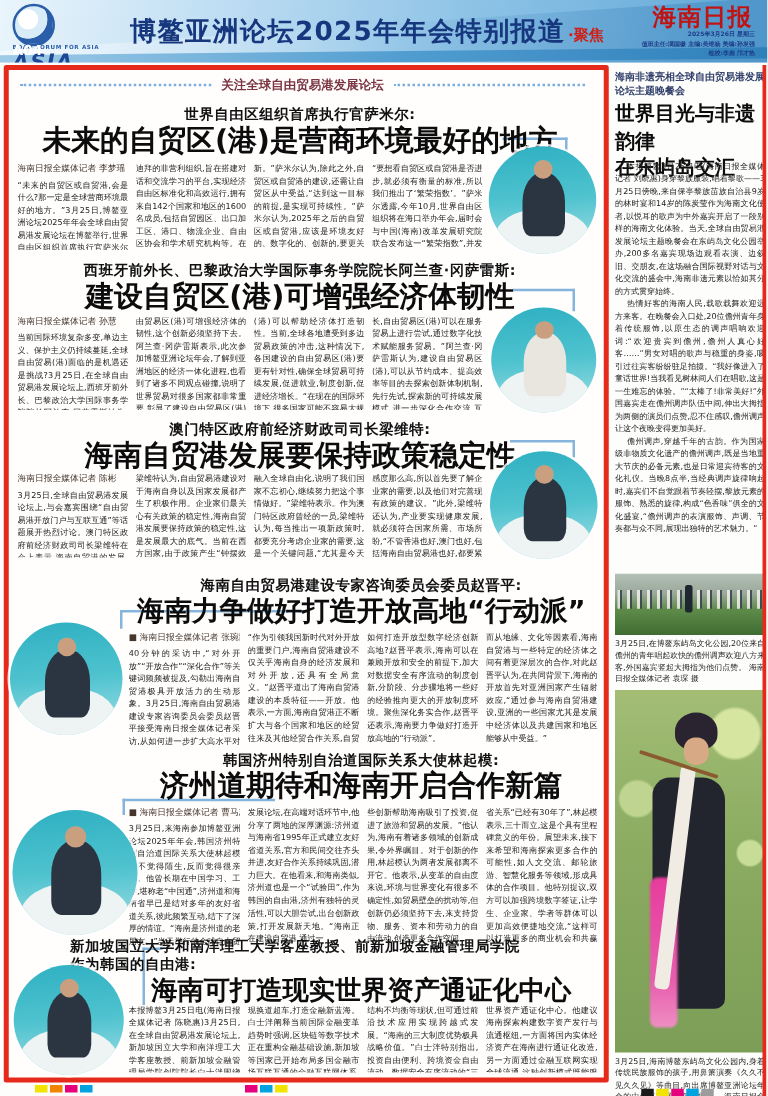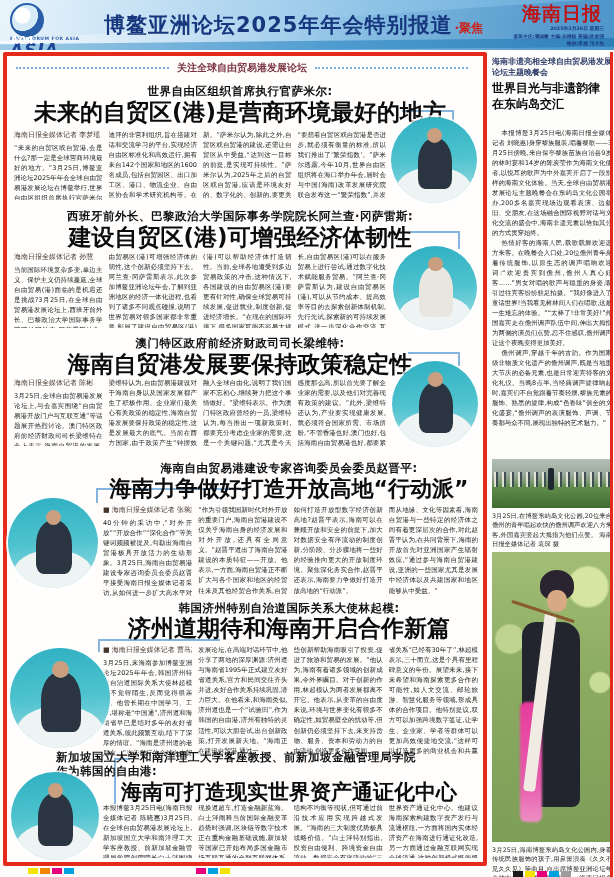--- a/index.html
+++ b/index.html
@@ -49,21 +49,21 @@
   .portrait .chair{position:absolute;left:6%;right:6%;bottom:-14%;height:56%;
     background:#eef3f3;border-radius:48% 48% 0 0;}
   .portrait .fig{position:absolute;left:31%;top:24%;width:40%;height:60%;
     background:#2b3541;border-radius:46% 46% 20% 20%;}
   .portrait.light .fig{background:#e9e5df;}
   .portrait .head{position:absolute;left:42%;top:13%;width:17%;height:17%;
     background:#c99f80;border-radius:50%;}
   
   .rc-kicker{position:absolute;left:492px;top:56px;width:120px;font-size:8px;font-weight:bold;
     color:#33416b;line-height:1.4;text-align:justify;}
-  .rc-headline{position:absolute;left:492px;top:80px;width:120px;font-size:12px;font-weight:bold;
+  .rc-headline{position:absolute;left:492px;top:80px;width:120px;font-size:16px;font-weight:bold;
     color:#0c0c0c;line-height:1.35;}
   .rc-body{position:absolute;left:492px;top:129px;width:120px;height:326px;overflow:hidden;
     font-size:6.4px;line-height:1.56;color:#222;text-align:justify;}
   .rc-body p{margin:0;text-indent:1.5em;}
   .rc-caption{position:absolute;left:492px;width:120px;font-size:6.3px;line-height:1.5;
     color:#1c1c1c;text-align:justify;}
   .photo-choir{position:absolute;left:492px;top:459px;width:120px;height:49px;overflow:hidden;
     background:linear-gradient(180deg,#b3c0b6 0%,#9aa99b 32%,#5f8b4a 58%,#3f6c32 100%);}
   .photo-choir .row{position:absolute;left:2px;right:2px;top:13px;height:15px;
     background:repeating-linear-gradient(90deg,#f2efe7 0 2px,#33414c 2px 4px,rgba(0,0,0,0) 4px 8px);opacity:.85;}

